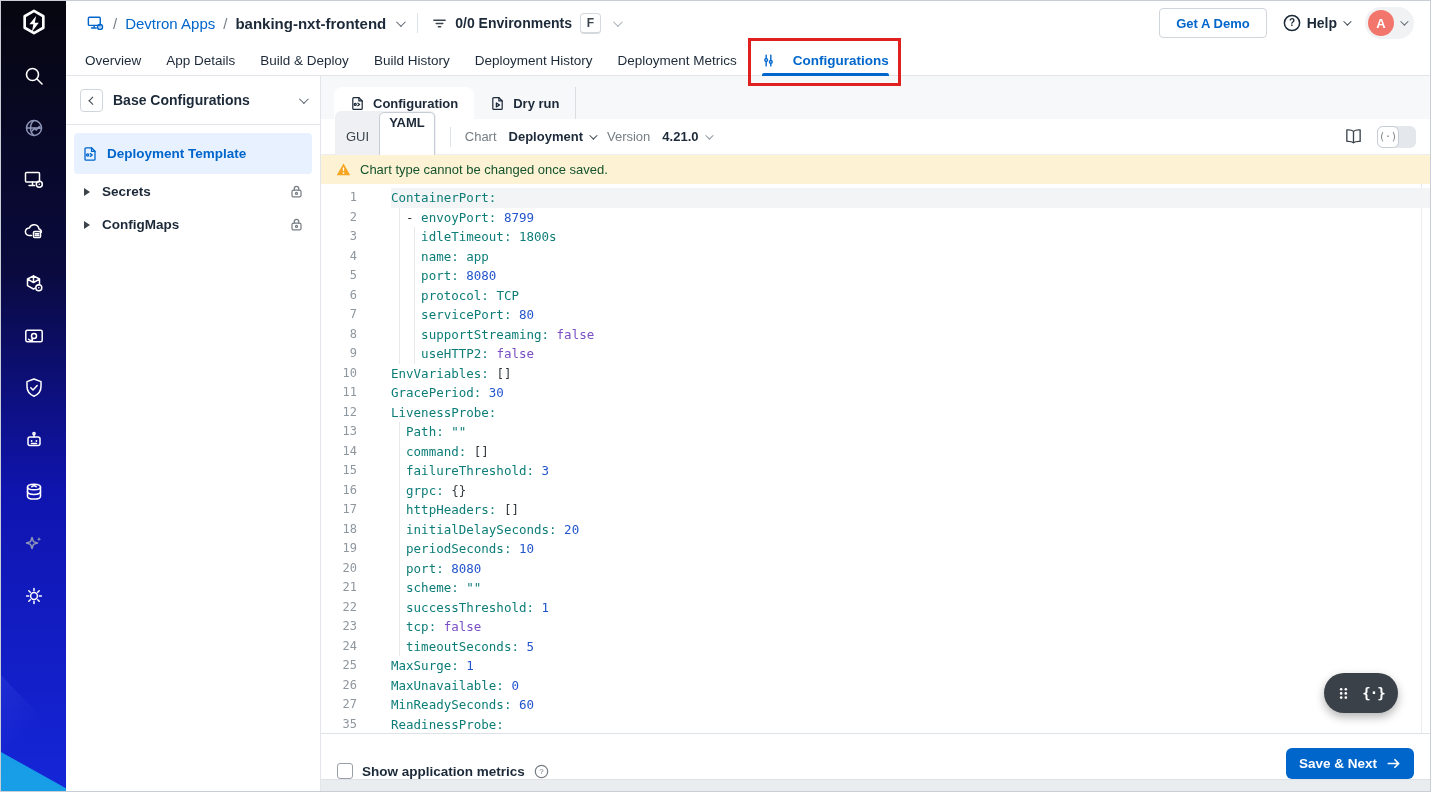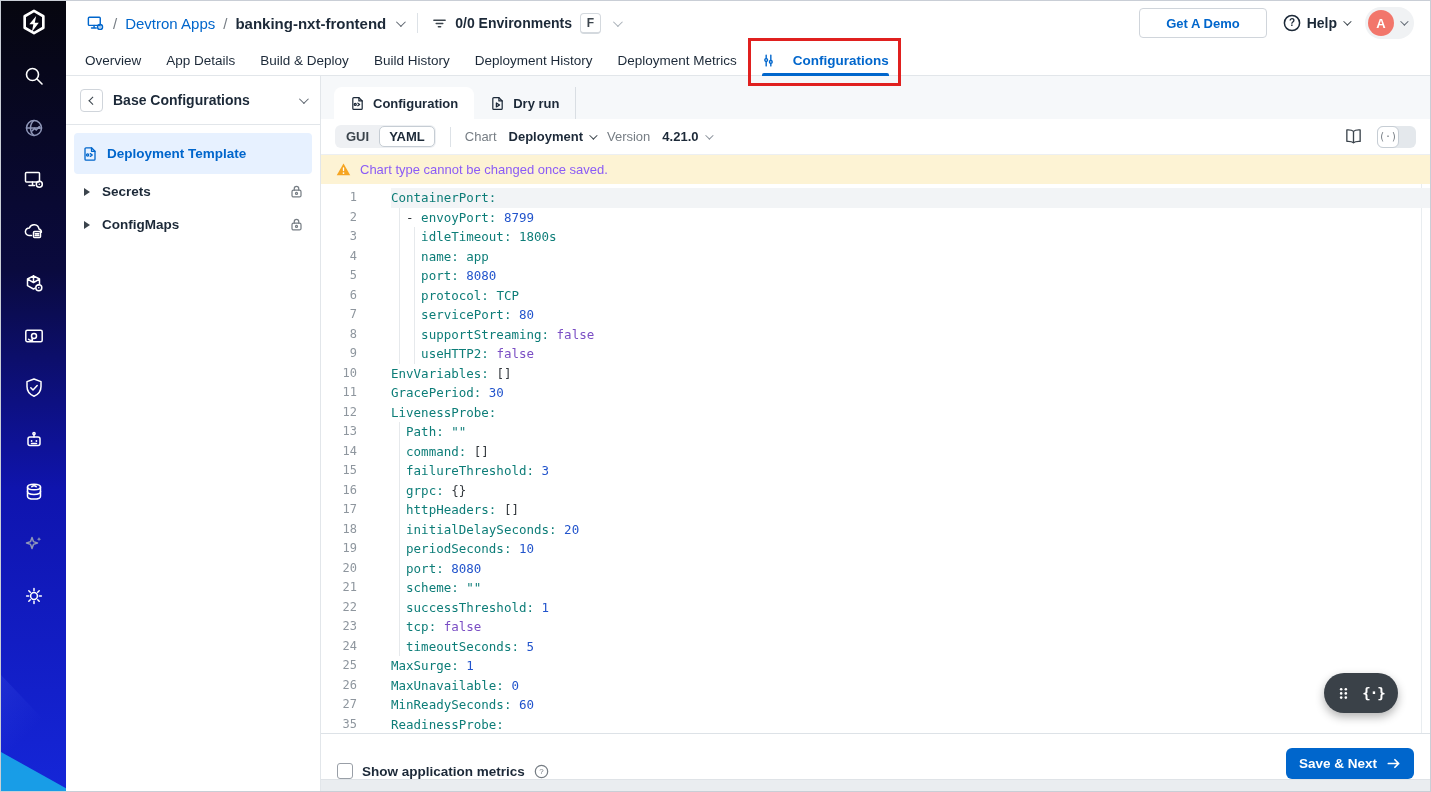--- a/index.html
+++ b/index.html
@@ -29,21 +29,21 @@
   .crumb .lnk { color:#0066cc; cursor:pointer; }
   .crumb .cur { font-weight:700; }
   .chev { width:7px; height:7px; border-right:1.6px solid currentColor; border-bottom:1.6px solid currentColor; transform:rotate(45deg) translateY(-2px); display:inline-block; }
   .chev-btn { color:#5f6771; margin-left:2px; cursor:pointer; }
   .vdiv { width:1px; height:20px; background:#dde2e7; margin:0 14px; }
   .envsel { display:flex; align-items:center; gap:8px; cursor:pointer;}
   .env-label { font-size:14px; font-weight:700; }
   .kbd { width:21px; height:21px; border:1px solid #d4d9de; border-bottom-width:2px; border-radius:4px; font-size:12px; font-weight:600; color:#3b444c; display:flex; align-items:center; justify-content:center; background:#fff;}
   .env-chev { color:#a9b0b8; margin-left:4px;}
   .top-actions { margin-left:auto; display:flex; align-items:center; gap:16px; }
-  .demo-btn { height:30px; padding:0 26px; border:1px solid #d0d5db; border-radius:4px; background:#fff; color:#0066cc; font-size:13px; font-weight:700; display:flex; align-items:center; cursor:pointer;}
+  .demo-btn { height:30px; padding:0 16px; border:1px solid #d0d5db; border-radius:4px; background:#fff; color:#0066cc; font-size:13px; font-weight:700; display:flex; align-items:center; cursor:pointer;}
   .help { display:flex; align-items:center; gap:6px; font-size:14px; font-weight:600; cursor:pointer;}
   .avatar-pill { height:32px; border-radius:16px; background:#f0f2f4; display:flex; align-items:center; padding:3px 8px 3px 3px; gap:6px; cursor:pointer;}
   .avatar { width:26px; height:26px; border-radius:50%; background:#f2766b; color:#fff; font-size:13px; font-weight:700; display:flex; align-items:center; justify-content:center;}
 
   
   .navtabs { height:31px; flex:0 0 31px; display:flex; align-items:stretch; gap:25px; padding:0 19px; border-bottom:1px solid #e2e6ea; position:relative; }
   .ntab { display:flex; align-items:center; font-size:13.5px; color:#1c2938; cursor:pointer; position:relative; }
   .ntab.active { color:#0066cc; font-weight:700; gap:18px; }
   .ntab.active .underline { position:absolute; left:0; right:0; bottom:-1px; height:3px; background:#0066cc; border-radius:2px 2px 0 0;}
   .annotation { position:absolute; left:-14px; top:-7px; right:-12px; bottom:-11px; border:3px solid #e0201f; pointer-events:none; z-index:6; }
@@ -69,32 +69,32 @@
   .main { flex:1; min-width:0; background:#f6f8fa; display:flex; flex-direction:column; position:relative;}
   .main-tabs { margin:11px 0 0 13px; height:32px; flex:0 0 32px; display:flex; }
   .mtab { display:flex; align-items:center; gap:8px; padding:0 16px; font-size:13px; font-weight:600; color:#1c2938; cursor:pointer;}
   .mtab.active { background:#fff; border-radius:8px 8px 0 0; font-weight:700;text-align:center;}
   .mtab.plain { border-right:1px solid #d9dee3; }
   .mtab svg { flex:0 0 auto; }
 
   
   .toolbar { height:36px; flex:0 0 36px; background:#fff; border-bottom:1px solid #eceff2; display:flex; align-items:center; padding:0 14px; gap:12px; font-size:13px; color:#1c2938;}
   .seg { display:flex; background:#eef0f3; border-radius:6px; padding:1px; }
-  .seg .opt { padding:3px 10px; font-weight:700; color:#3b444c; cursor:pointer; border-radius:5px;}
+  .seg .opt { padding:17px 10px; font-weight:400; color:#3b444c; cursor:pointer; border-radius:5px;}
   .seg .opt.on { background:#fff; border:1px solid #c6cdd4; font-weight:700; color:#1c2938; padding:2px 9px;}
   .tb-lab { color:#767d84; }
   .tb-dd { display:flex; align-items:center; gap:6px; font-weight:700; cursor:pointer; }
   .tb-dd .chev { width:6px; height:6px; color:#3b444c;}
   .tb-right { margin-left:auto; display:flex; align-items:center; gap:14px; }
   .book { color:#3b444c; display:flex; cursor:pointer;}
   .code-toggle { width:39px; height:22px; background:#e4e8ec; border-radius:6px; position:relative; cursor:pointer;}
   .code-toggle .knob { position:absolute; left:0; top:0; width:22px; height:22px; background:#fff; border:1px solid #c6cdd4; border-radius:6px; display:flex; align-items:center; justify-content:center; font-family:"DejaVu Sans Mono",monospace; font-size:10px; color:#767d84;}
 
   
-  .warnbar { height:29px; flex:0 0 29px; background:#fdf3d4; display:flex; align-items:center; gap:9px; padding:0 15px; font-size:13px; color:#8b5cf6;}
+  .warnbar { height:29px; flex:0 0 29px; background:#fdf3d4; display:flex; align-items:center; gap:9px; padding:0 15px; font-size:13px; color:#14532d;}
 
   
   .editor { flex:1; min-height:0; background:#fff; overflow:hidden; padding-top:4px; position:relative;
     font-family:"DejaVu Sans Mono",monospace; font-size:12.5px; }
   .sbar { position:absolute; top:0; right:8px; bottom:0; width:1px; background:#e9edf0; }
   .cm-line { display:flex; height:19.5px; line-height:19.5px; }
   .cm-line.hl .lc { background:#f2f4f6; }
   .ln { width:36px; flex:0 0 36px; text-align:right; color:#8e969e; font-size:12px; margin-right:34px; user-select:none;}
   .lc { flex:1; position:relative; white-space:pre; padding-right:10px;}
   .g { position:absolute; top:0; bottom:0; width:1px; background:#e6e9ec; }

